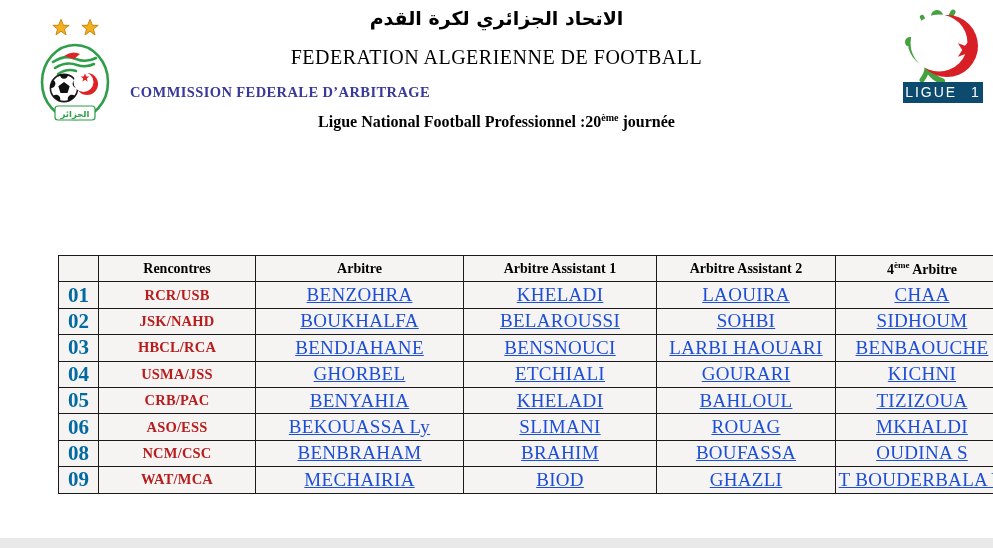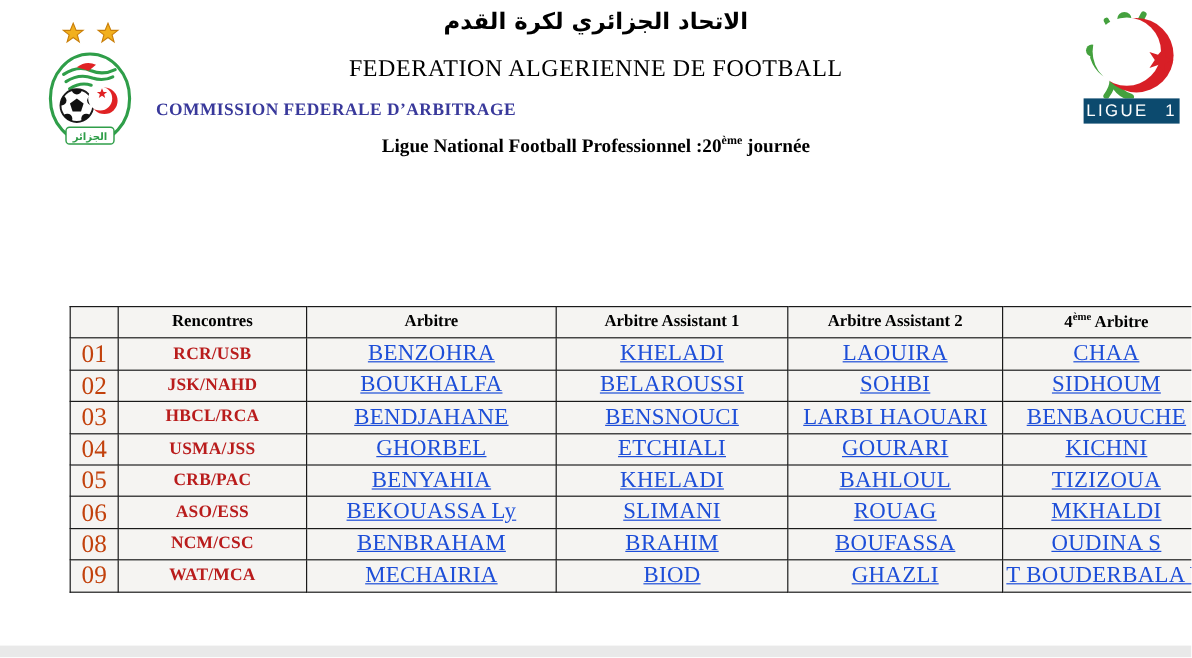--- a/index.html
+++ b/index.html
@@ -63,21 +63,21 @@
   .ref-table th, .ref-table td {
     border: 1.6px solid #1a1a1a;
     background: #f5f4f2;
     height: 26.4px;
     padding: 0 2px;
     text-align: center; vertical-align: middle;
     overflow: hidden; white-space: nowrap;
   }
   .ref-table th { font-size: 14px; font-weight: bold; color: #000; }
   .ref-table th sup { font-size: 9px; }
-  td.cell-num   { font-size: 21px; font-weight: normal; color: #c2410c; }
+  td.cell-num   { font-size: 21px; font-weight: bold; color: #0369a1; }
   td.cell-match { font-size: 14.5px; font-weight: bold; color: #b91c1c; letter-spacing: 0.2px; }
   td.cell-name  { font-size: 19px; color: #1d4ed8; letter-spacing: 0.3px; text-decoration: underline; }
 
   
   .bottom-strip {
     position: absolute; left: 0; top: 538px;
     width: 993px; height: 10px;
     background: #e9e9e9;
   }
 </style>

